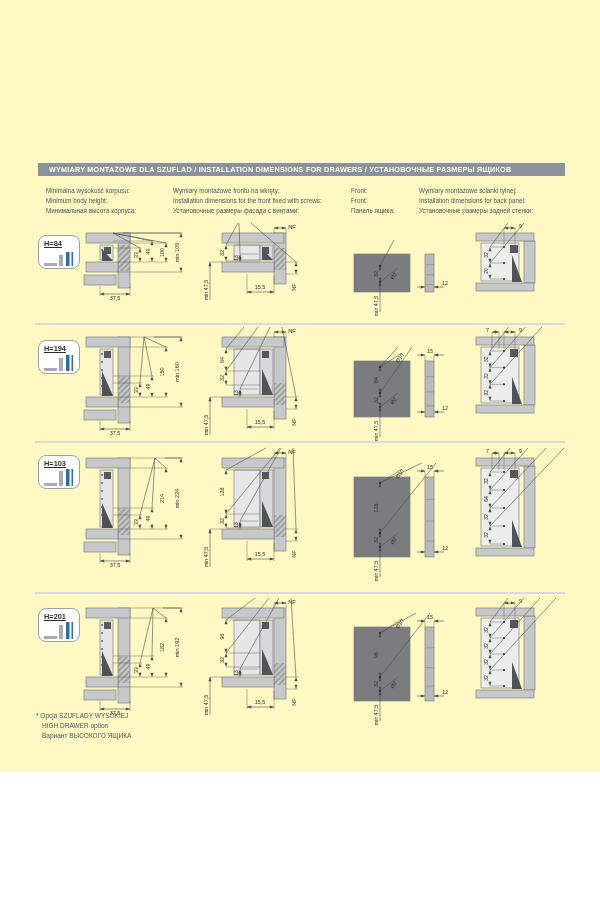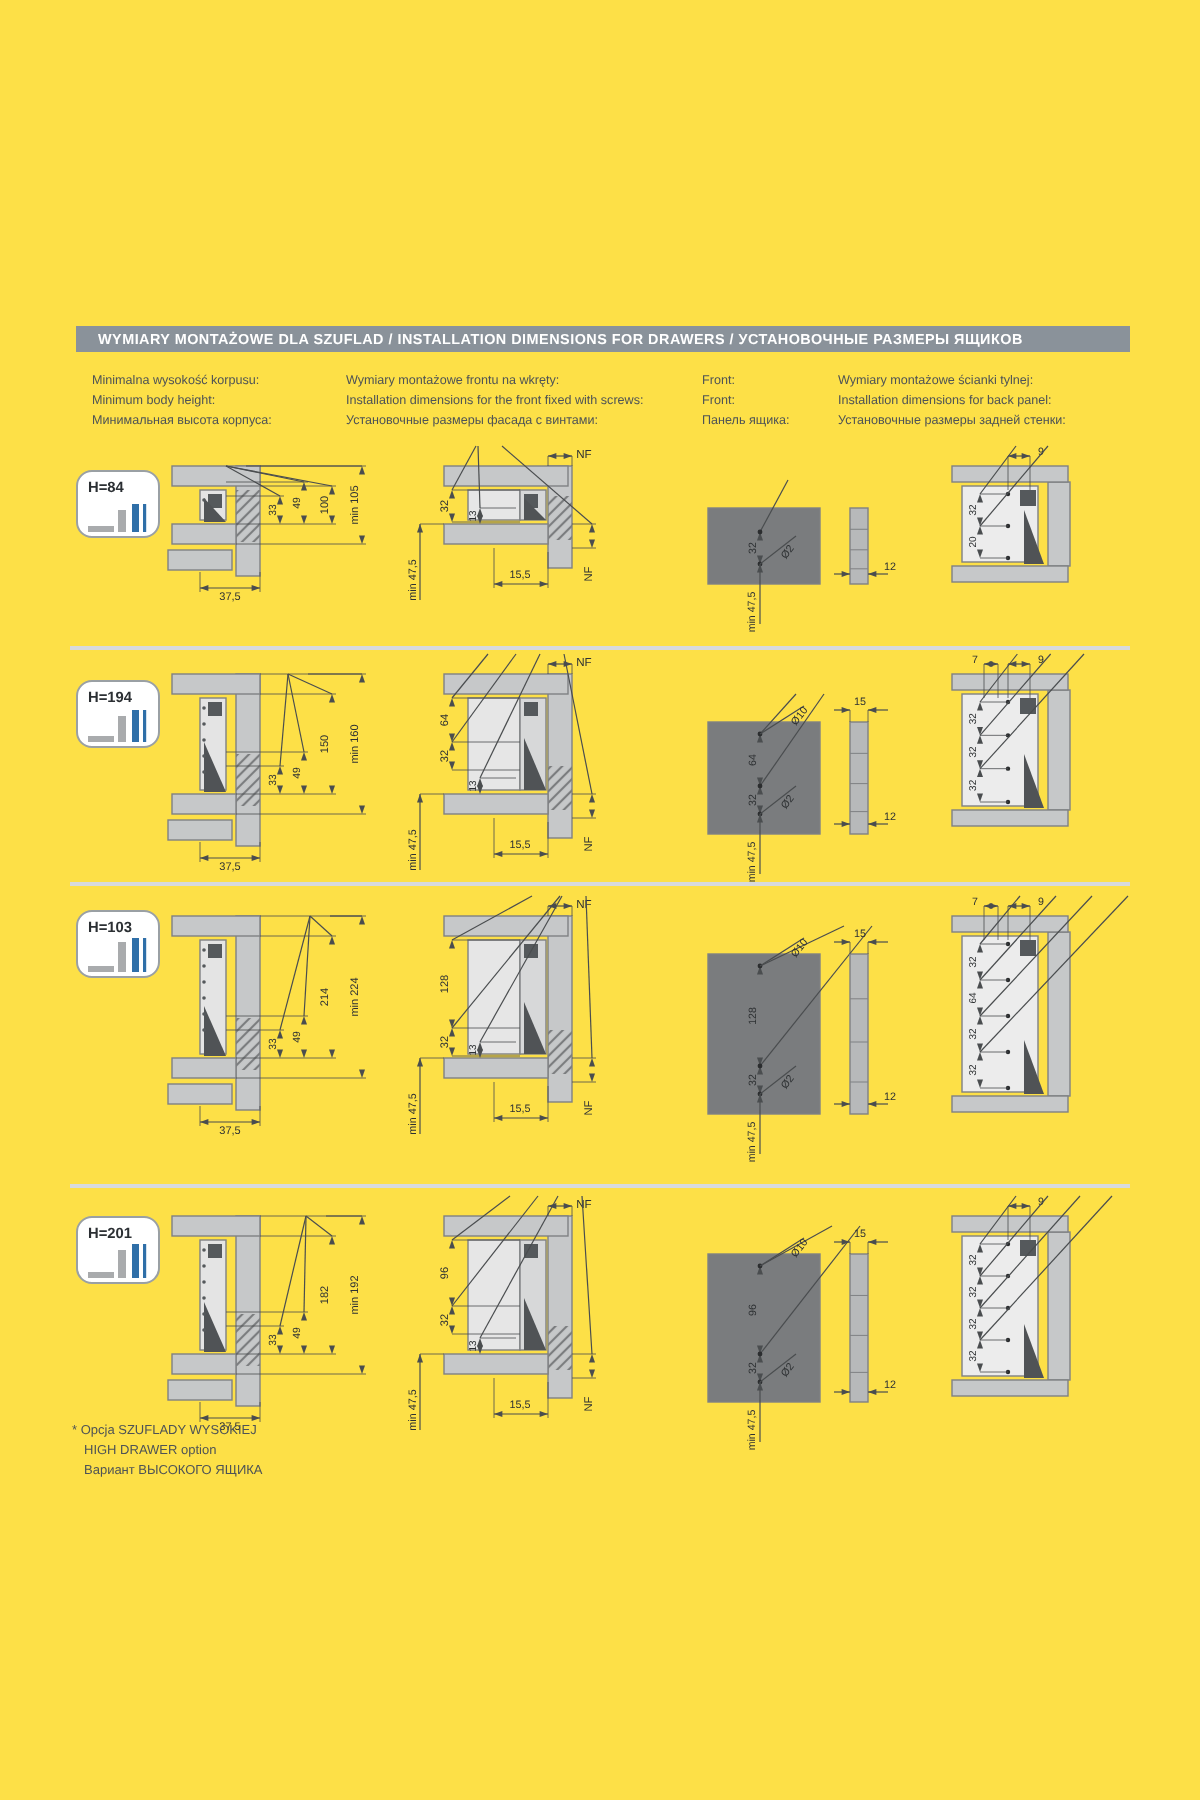--- a/index.html
+++ b/index.html
@@ -1,30 +1,30 @@
 <!DOCTYPE html>
 <html><head>
 <meta charset="utf-8">
 <style>
   html,body{margin:0;padding:0;background:#fff;}
-  .page{position:relative;width:600px;height:900px;background:#fde047;overflow:hidden;
+  .page{position:relative;width:600px;height:772px;background:#fef9c3;overflow:hidden;
         font-family:"Liberation Sans",sans-serif;}
   .titlebar{position:absolute;left:38px;top:163px;width:527px;height:13px;background:#8a929a;
             color:#ffffff;font-size:7.2px;font-weight:bold;line-height:13px;padding-left:11px;
             letter-spacing:.25px;box-sizing:border-box;white-space:nowrap;}
   .colhead{position:absolute;top:186px;font-size:6.3px;line-height:10px;color:#4e5356;}
   .c1{left:46px;width:122px;}
   .c2{left:173px;width:178px;}
   .c3{left:351px;width:64px;}
   .c4{left:419px;width:146px;}
   .colhead .line{display:block;white-space:nowrap;}
   .sep{position:absolute;left:35px;width:530px;height:2px;background:#d8dadc;}
   .badge{position:absolute;left:38px;width:42px;height:34px;border:1.3px solid #9aa0a4;
          border-radius:8px;background:#fff;box-sizing:border-box;}
-  .badge-label{position:absolute;left:5px;top:3px;font-size:7.4px;font-weight:bold;color:#2b2f33;}
+  .badge-label{position:absolute;left:5px;top:3px;font-size:7.4px;font-weight:bold;color:#2b2f33;text-decoration:underline;}
   .badge-icon{position:absolute;left:3px;top:12px;}
   .b0{top:235px;} .b1{top:340px;} .b2{top:455px;} .b3{top:608px;}
   .footnote{position:absolute;left:36px;top:711px;font-size:6.5px;line-height:10px;color:#4e5356;}
   .footnote .line{display:block;white-space:nowrap;}
   .cell{position:absolute;overflow:visible;}
   svg text{font-family:"Liberation Sans",sans-serif;}
   #rows{position:absolute;left:0;top:0;width:600px;height:900px;}
 </style>
 </head>
 <body>

